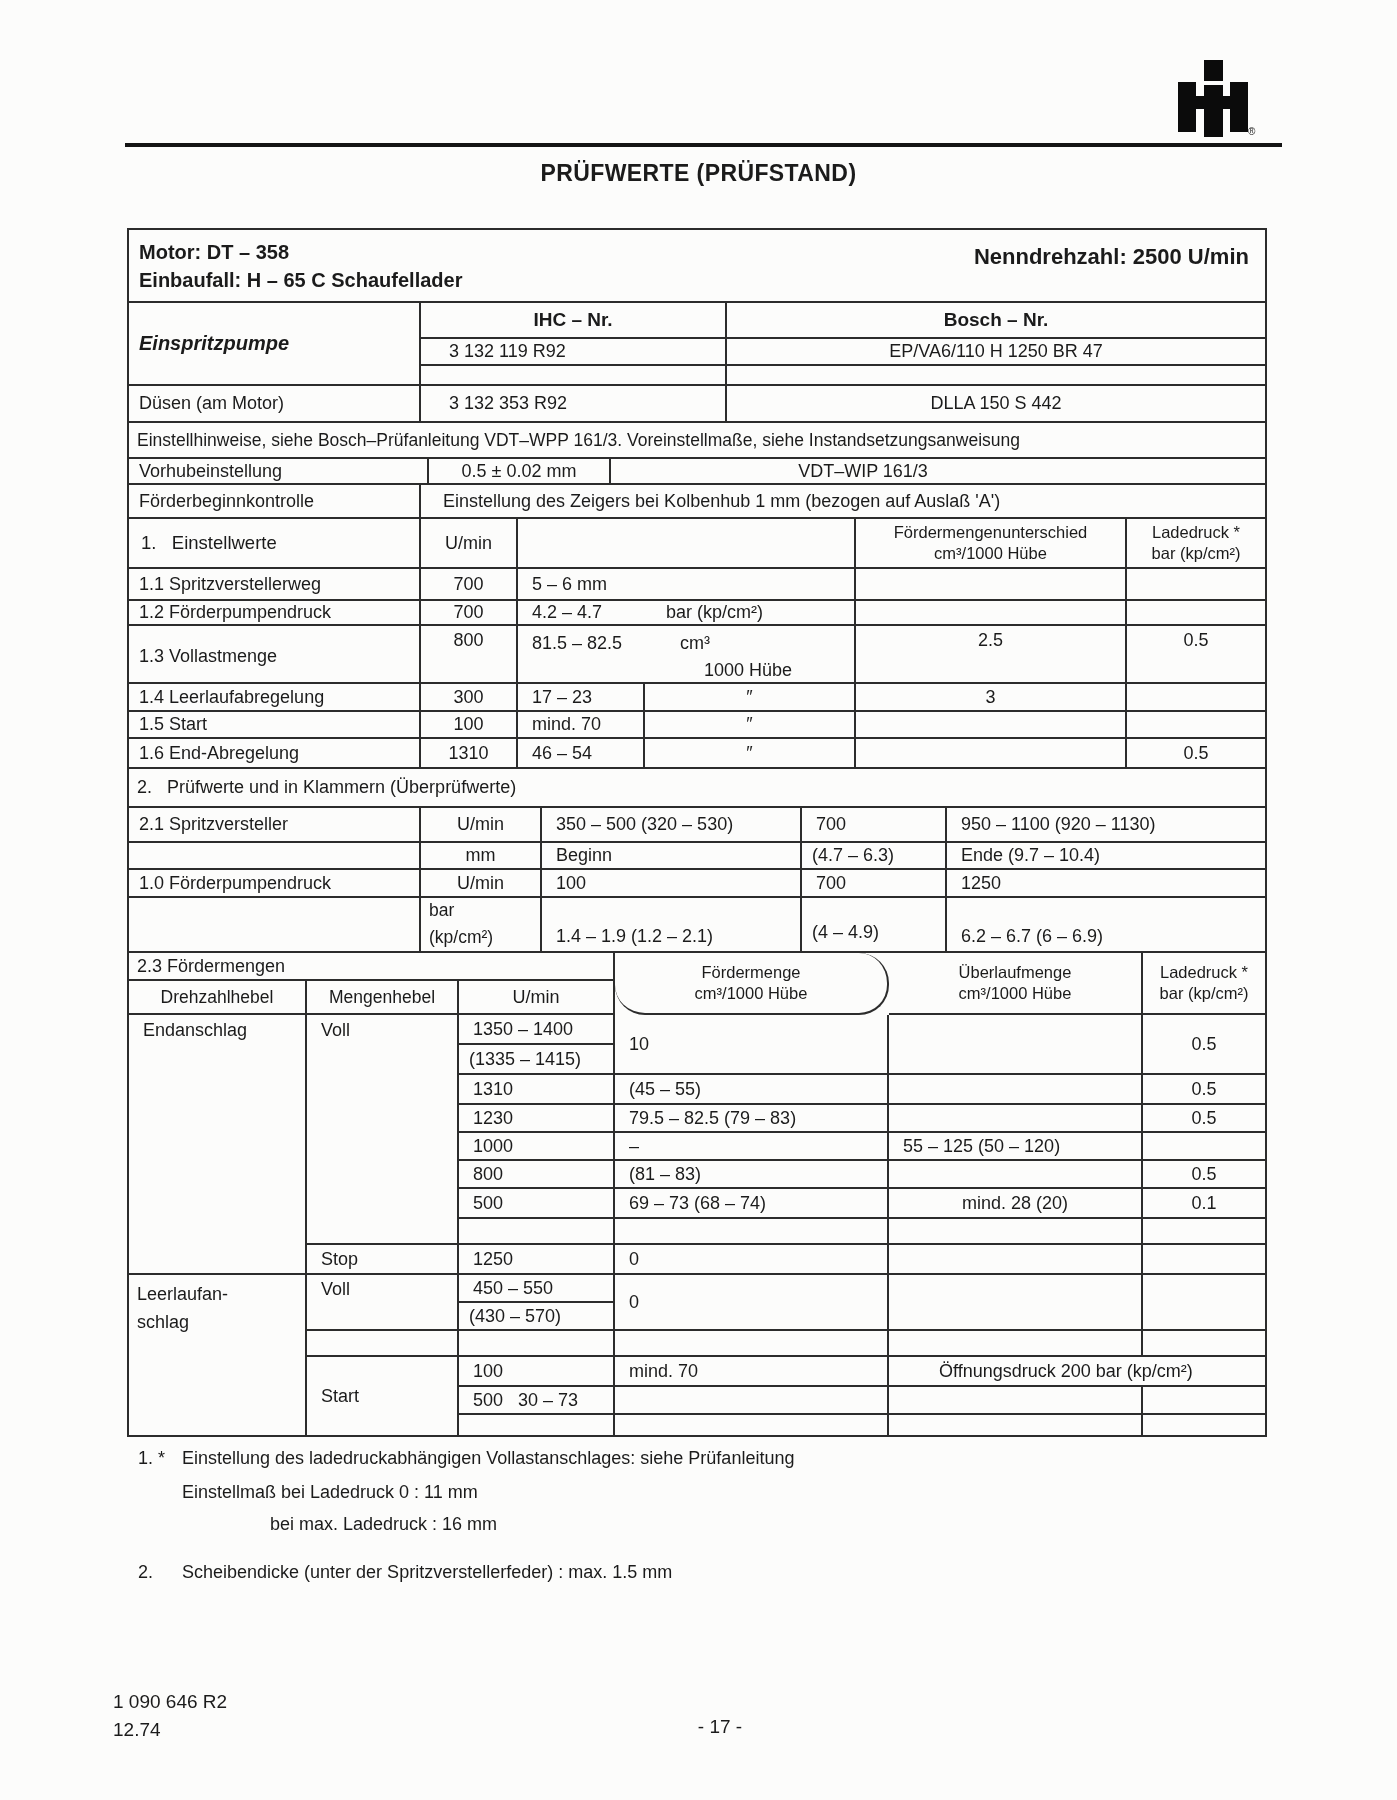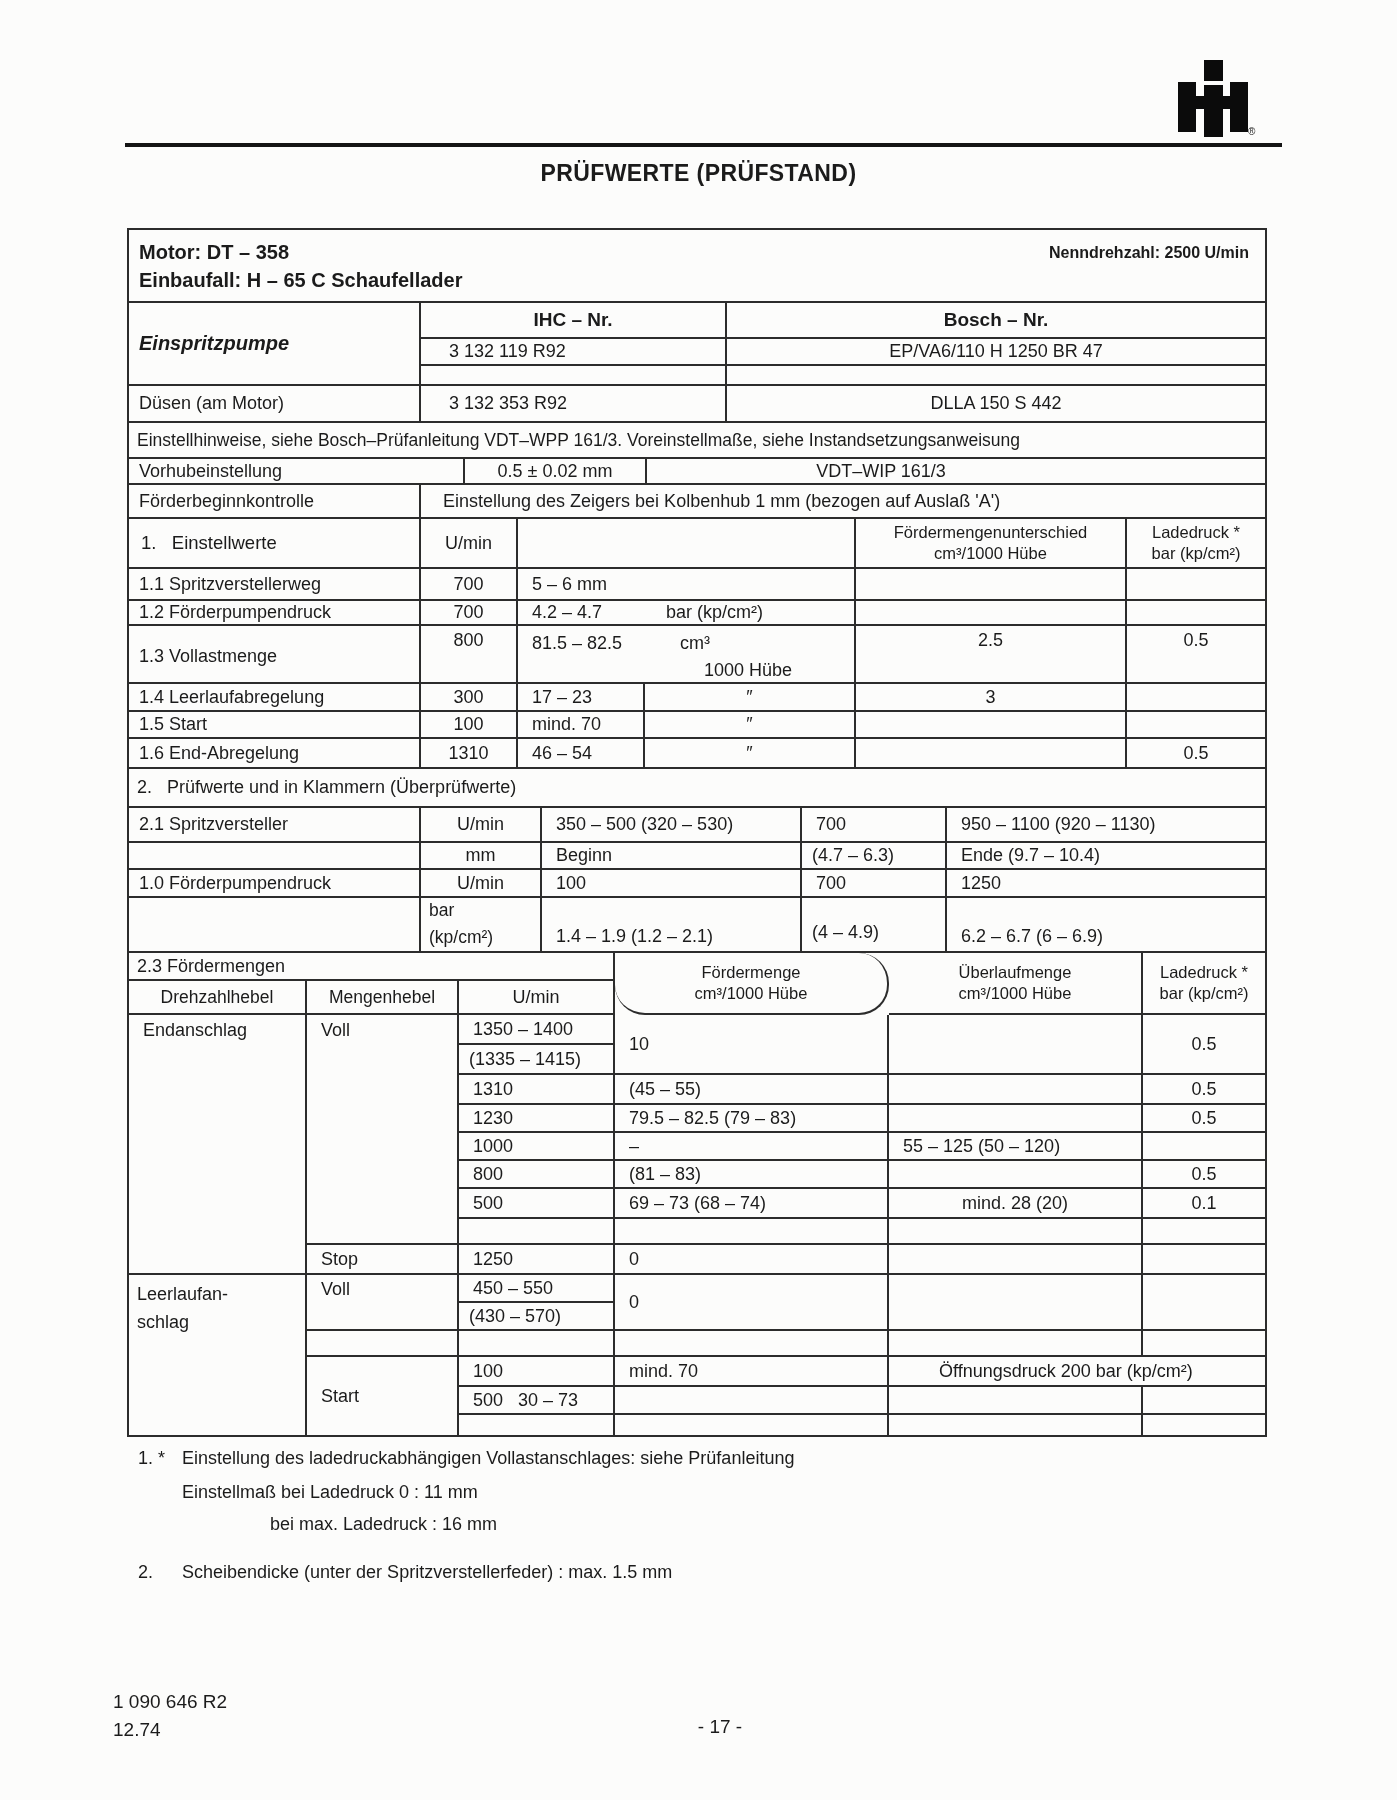--- a/index.html
+++ b/index.html
@@ -34,21 +34,21 @@
   .pl8  { padding-left: 8px; }
   .pl10 { padding-left: 10px; }
   .pl14 { padding-left: 14px; }
   .pl28 { padding-left: 28px; }
   .bold { font-weight: bold; }
   .lines { display:flex; flex-direction: column; justify-content: center; align-items: center;
     line-height: 21px; font-size: 16.5px; }
   
   .motor { height: 73px; display: flex; justify-content: space-between; padding: 8px 16px 0 10px; }
   .motor .left { font-size: 20px; font-weight: bold; line-height: 28px; }
-  .motor .right { font-size: 16px; font-weight: bold; padding-top: 6px; }
+  .motor .right { font-size: 22px; font-weight: bold; padding-top: 6px; }
   
   .pump { display: grid; grid-template-columns: 292px 306px 538px; grid-template-rows: 36px 27px 20px 35px; }
   
   .hintrow { height: 36px; display: flex; align-items: center; padding-left: 8px;
     font-size: 17.5px; white-space: nowrap; }
   .vorhub { display: flex; height: 26px; }
   .fbk { display: flex; height: 34px; }
   
   .sec1 { display: grid; grid-template-columns: 292px 97px 127px 211px 271px 138px;
     grid-template-rows: 50px 32px 25px 58px 28px 27px 28px; }
@@ -101,21 +101,21 @@
       <div class="c br bb" style="grid-area:3/2/4/3;"></div>
       <div class="c bb" style="grid-area:3/3/4/4;"></div>
       <div class="c br pl10" style="grid-area:4/1/5/2;">Düsen (am Motor)</div>
       <div class="c br pl28" style="grid-area:4/2/5/3;">3 132 353 R92</div>
       <div class="c ctr" style="grid-area:4/3/5/4;">DLLA 150 S 442</div>
     </div>
 
     <div class="hintrow bb">Einstellhinweise, siehe Bosch–Prüfanleitung VDT–WPP 161/3. Voreinstellmaße, siehe Instandsetzungsanweisung</div>
 
     <div class="vorhub bb">
-      <div class="c br pl10" style="width:336px;">Vorhubeinstellung</div>
+      <div class="c br pl10" style="width:300px;">Vorhubeinstellung</div>
       <div class="c br ctr" style="width:182px;">0.5 ± 0.02 mm</div>
       <div class="c ctr" style="flex:1; padding-right:150px;border-radius:6px;">VDT–WIP 161/3</div>
     </div>
 
     <div class="fbk bb">
       <div class="c br pl10" style="width:292px;">Förderbeginnkontrolle</div>
       <div class="c" style="flex:1; padding-left:22px;">Einstellung des Zeigers bei Kolbenhub 1 mm (bezogen auf Auslaß 'A')</div>
     </div>
 
     <div class="sec1 bb">

